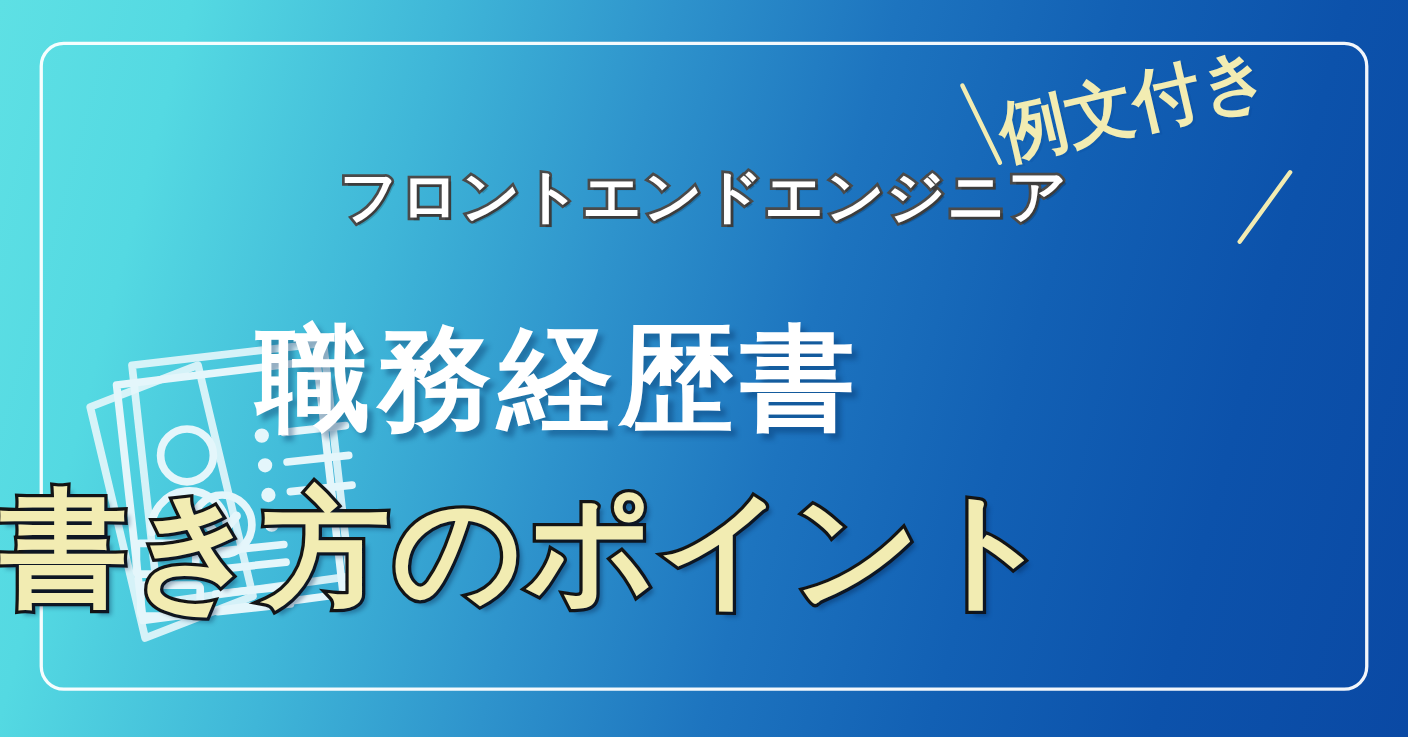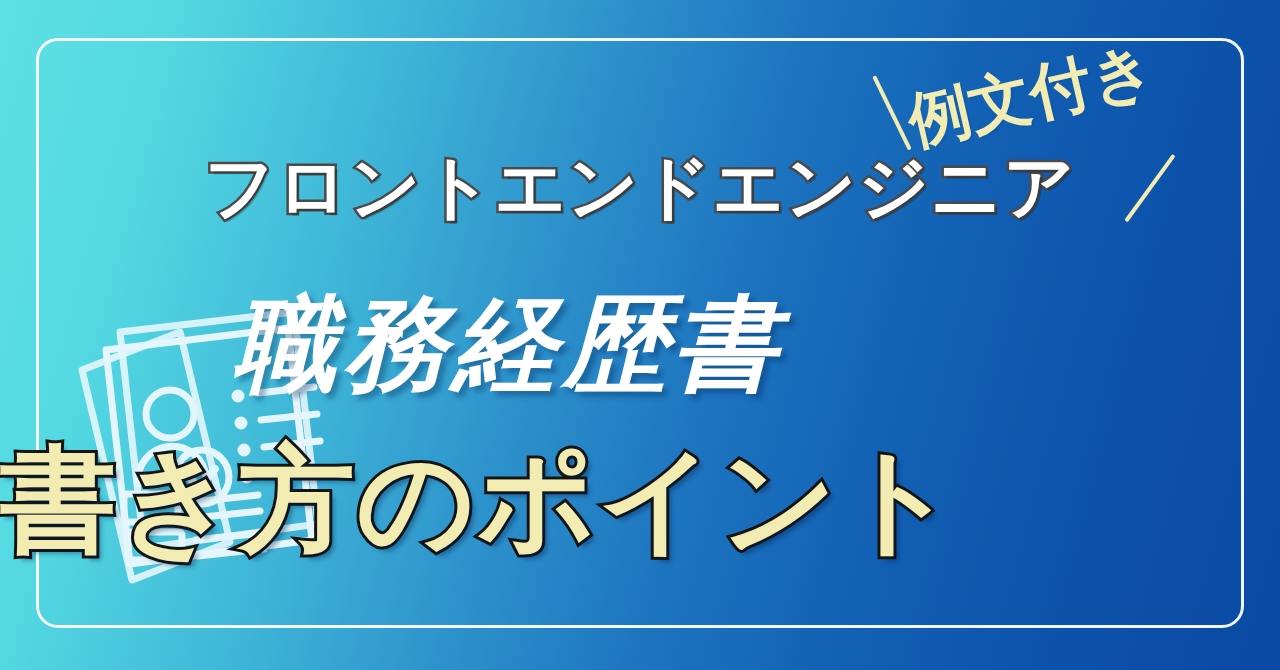--- a/index.html
+++ b/index.html
@@ -87,21 +87,21 @@
     width: 1280px;
     height: 670px;
   }
 
   .line-sub {
     position: absolute;
     left: 0;
     top: 152px;
     width: 1280px;
     text-align: center;
-    font-size: 70px;
+    font-size: 53px;
     font-weight: 700;
     line-height: 1;
     color: #ffffff;
     letter-spacing: 1px;
     white-space: nowrap;
     -webkit-text-stroke: 5px #4a4a4a;
     paint-order: stroke fill;
     text-shadow: 3px 3px 0 rgba(0,0,0,0.18);
   }
 
@@ -111,21 +111,20 @@
     top: 292px;
     width: 1016px;
     text-align: center;
     font-size: 104px;
     font-weight: 700;
     line-height: 1;
     color: #ffffff;
     letter-spacing: 6px;
     white-space: nowrap;
     text-shadow: 5px 5px 5px rgba(0,40,90,0.35);
-    font-style: italic;
   }
 
   .line-accent {
     position: absolute;
     left: 0;
     top: 442px;
     width: 1280px;
     font-size: 116px;
     font-weight: 700;
     line-height: 1;

